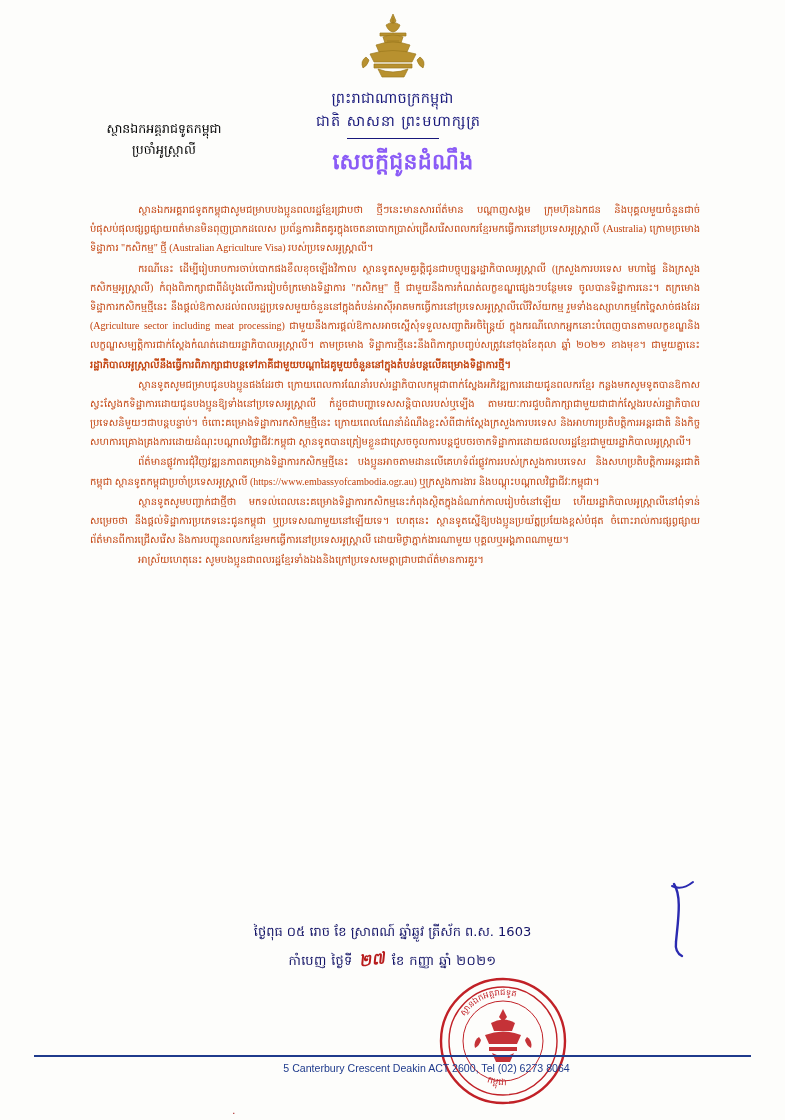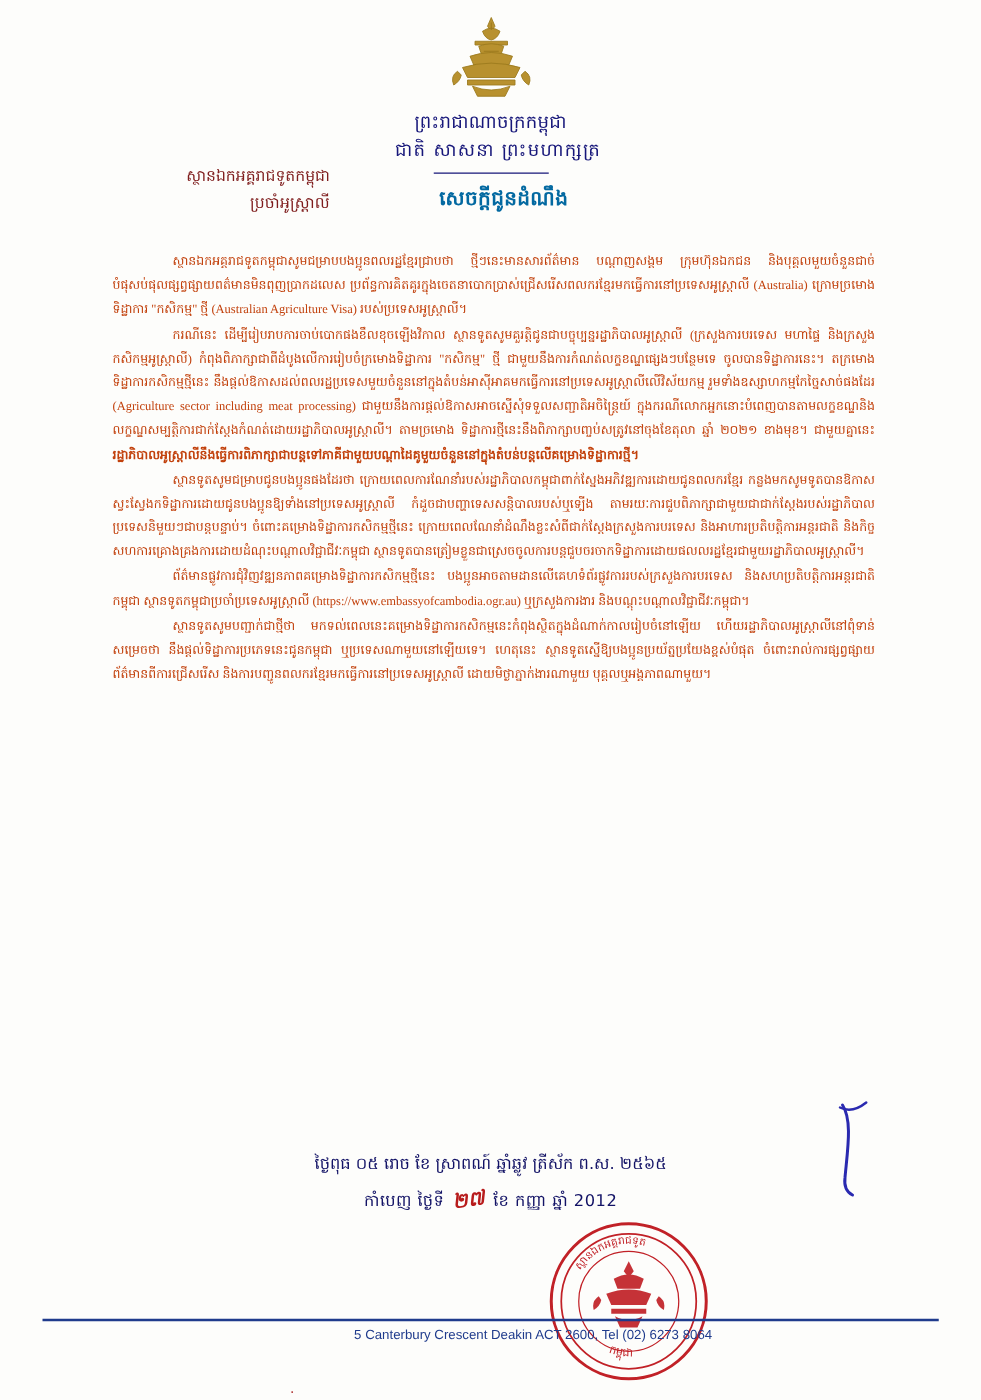--- a/index.html
+++ b/index.html
@@ -53,44 +53,43 @@
     letter-spacing: 1px;
     margin-left: 12px;
   }
   .divider-short {
     width: 92px;
     height: 1px;
     background: #17177a;
     margin: 5px auto 9px auto;
   }
   .doc-title {
-    font-size: 16px;
-    color: #0369a1;
+    font-size: 22px;
+    color: #8b5cf6;
     font-weight: bold;
     letter-spacing: .3px;
     padding-left: 21px;
   }
   .doc-number {
     font-size: 11.5px;
     color: #17177a;
     margin-top: 3px;
     letter-spacing: 2px;
   }
 
   
   .embassy-block {
     position: absolute;
     top: 118px;
     left: 64px;
     width: 200px;
-    text-align: right;
-    color: #7f1d1d;
+    text-align: center;
+    color: #000000;
     font-size: 12.5px;
     line-height: 1.7;
-    margin-top: 12px;
   }
   .embassy-block .l2 { letter-spacing: .2px; }
 
   
   .body-text {
     position: absolute;
     top: 200px;
     left: 90px;
     width: 610px;
     font-size: 10px;
@@ -216,35 +215,36 @@
     <div class="l1">ស្ថានឯកអគ្គរាជទូតកម្ពុជា</div>
     <div class="l2">ប្រចាំអូស្ត្រាលី</div>
   </div>
 
   <div class="body-text">
     <p>ស្ថានឯកអគ្គរាជទូតកម្ពុជាសូមជម្រាបបងប្អូនពលរដ្ឋខ្មែរជ្រាបថា ថ្មីៗនេះមានសារព័ត៌មាន បណ្ដាញសង្គម ក្រុមហ៊ុនឯកជន និងបុគ្គលមួយចំនួនជាច់បំផុសប់ផុលផ្សព្វផ្សាយពត៌មានមិនពុញប្រាកដលេស ប្រព័ន្ធការគិតគូរក្នុងចេតនាបោកប្រាស់ជ្រើសរើសពលករខ្មែរមកធ្វើការនៅប្រទេសអូស្ត្រាលី (Australia) ក្រោមច្រមោងទិដ្ឋាការ "កសិកម្ម" ថ្មី (Australian Agriculture Visa) របស់ប្រទេសអូស្ត្រាលី។</p>
     <p><span>ករណីនេះ ដើម្បីរៀបរាបការចាប់បោកផងខឹលខុចឡើងវិកាល ស្ថានទូតសូមគួរត្តិជូនជាបច្ចុប្បន្នរដ្ឋាភិបាលអូស្ត្រាលី (ក្រសួងការបរទេស មហាផ្ទៃ និងក្រសួងកសិកម្មអូស្ត្រាលី) កំពុងពិភាក្សាជាពីដំបូងលើការរៀបចំក្រមោងទិដ្ឋាការ "កសិកម្ម" ថ្មី ជាមួយនឹងការកំណត់លក្ខខណ្ឌផ្សេងៗបន្ថែមទេ ចូលបានទិដ្ឋាការនេះ។ តក្រមោងទិដ្ឋាការកសិកម្មថ្មីនេះ នឹងផ្ដល់ឱកាសដល់ពលរដ្ឋប្រទេសមួយចំនួននៅក្នុងតំបន់អាស៊ីអាគមកធ្វើការនៅប្រទេសអូស្ត្រាលីលើវិស័យកម្ម រួមទាំងឧស្សាហកម្មកែច្នៃសាច់ផងដែរ (Agriculture sector including meat processing) ជាមួយនឹងការផ្ដល់ឱកាសអាចស្នើសុំទទួលសញ្ជាតិអចិន្ត្រៃយ៍ ក្នុងករណីលោកអ្នកនោះបំពេញបានតាមលក្ខខណ្ឌនិងលក្ខណ្ឌសម្បត្តិការជាក់ស្ដែងកំណត់ដោយរដ្ឋាភិបាលអូស្ត្រាលី។ តាមច្រមោង ទិដ្ឋាការថ្មីនេះនឹងពិភាក្សាបញ្ចប់សត្រូវនៅចុងខែតុលា ឆ្នាំ ២០២១ ខាងមុខ។ ជាមួយគ្នានេះ</span> <span class="bold">រដ្ឋាភិបាលអូស្ត្រាលីនឹងធ្វើការពិភាក្សាជាបន្តទៅភាគីជាមួយបណ្ដាដៃគូមួយចំនួននៅក្នុងតំបន់បន្តលើគម្រោងទិដ្ឋាការថ្មី។</span></p>
     <p>ស្ថានទូតសូមជម្រាបជូនបងប្អូនផងដែរថា ក្រោយពេលការណែនាំរបស់រដ្ឋាភិបាលកម្ពុជាពាក់ស្នែងអភិវឌ្ឍការដោយជូនពលករខ្មែរ កន្លងមកសូមទូតបានឱកាសស្វះស្វែងកទិដ្ឋាការដោយជូនបងប្អូនឱ្យទាំងនៅប្រទេសអូស្ត្រាលី កំដួចជាបញ្ហាទេសសន្ដិបាលរបស់ឬទ្បើង តាមរយៈការជួបពិភាក្សាជាមួយជាជាក់ស្ដែងរបស់រដ្ឋាភិបាលប្រទេសនិមួយៗជាបន្តបន្ទាប់។ ចំពោះគម្រោងទិដ្ឋាការកសិកម្មថ្មីនេះ ក្រោយពេលណែនាំដំណឹងខ្លះសំពីជាក់ស្ដែងក្រសួងការបរទេស និងអាហារប្រតិបត្តិការអន្តរជាតិ និងកិច្ចសហការគ្រោងគ្រងការដោយដំណុះបណ្ដាលវិជ្ជាជីវៈកម្ពុជា ស្ថានទូតបានត្រៀមខ្លួនជាស្រេចចូលការបន្តជួបចរចាកទិដ្ឋាការដោយផលលរដ្ឋខ្មែរជាមួយរដ្ឋាភិបាលអូស្ត្រាលី។</p>
     <p>ព័ត៌មានផ្លូវការជុំវិញវឌ្ឍនភាពគម្រោងទិដ្ឋាការកសិកម្មថ្មីនេះ បងប្អូនអាចតាមដានលើគេហទំព័រផ្លូវការរបស់ក្រសួងការបរទេស និងសហប្រតិបត្តិការអន្តរជាតិកម្ពុជា ស្ថានទូតកម្ពុជាប្រចាំប្រទេសអូស្ត្រាលី (https://www.embassyofcambodia.ogr.au) ឬក្រសួងការងារ និងបណ្ដុះបណ្ដាលវិជ្ជាជីវៈកម្ពុជា។</p>
     <p>ស្ថានទូតសូមបញ្ជាក់ជាថ្មីថា មកទល់ពេលនេះគម្រោងទិដ្ឋាការកសិកម្មនេះកំពុងស្ថិតក្នុងដំណាក់កាលរៀបចំនៅឡើយ ហើយរដ្ឋាភិបាលអូស្ត្រាលីនៅពុំទាន់សម្រេចថា នឹងផ្ដល់ទិដ្ឋាការប្រភេទនេះជូនកម្ពុជា ឬប្រទេសណាមួយនៅឡើយទេ។ ហេតុនេះ ស្ថានទូតស្នើឱ្យបងប្អូនប្រយ័ត្នប្រយែងខ្ពស់បំផុត ចំពោះរាល់ការផ្សព្វផ្សាយព័ត៌មានពីការជ្រើសរើស និងការបញ្ជូនពលករខ្មែរមកធ្វើការនៅប្រទេសអូស្ត្រាលី ដោយមិថ្ងាភ្នាក់ងារណាមួយ បុគ្គលឬអង្គភាពណាមួយ។</p>
+    <p>អាស្រ័យហេតុនេះ សូមបងប្អូនជាពលរដ្ឋខ្មែរទាំងឯងនិងក្រៅប្រទេសមេត្តាជ្រាបជាព័ត៌មានការគួរ។</p>
   </div>
 
   <div class="signature-stroke">
     <svg width="60" height="80" viewBox="0 0 60 80" aria-hidden="true">
       <path d="M14 4 C22 16, 18 40, 16 62 C15 70, 18 74, 22 76" stroke="#2a2ab0" stroke-width="2.4" fill="none" stroke-linecap="round"></path>
       <path d="M12 6 C20 10, 28 6, 33 2" stroke="#2a2ab0" stroke-width="2" fill="none" stroke-linecap="round"></path>
     </svg>
   </div>
 
   <div class="date-block">
-    <div class="line1">ថ្ងៃពុធ ០៥ រោច ខែ ស្រាពណ៍ ឆ្នាំឆ្លូវ ត្រីស័ក ព.ស. ២៥៦៥</div>
+    <div class="line1">ថ្ងៃពុធ ០៥ រោច ខែ ស្រាពណ៍ ឆ្នាំឆ្លូវ ត្រីស័ក ព.ស. 1603</div>
     <div class="line2">
       <span>កាំបេញ ថ្ងៃទី</span>
       <span class="handwritten-num">២៧</span>
-      <span>ខែ កញ្ញា ឆ្នាំ 2012</span>
+      <span>ខែ កញ្ញា ឆ្នាំ ២០២១</span>
     </div>
   </div>
 
   <div class="seal">
     <svg width="132" height="132" viewBox="0 0 132 132" aria-hidden="true">
       <circle cx="66" cy="66" r="62" fill="none" stroke="#c12127" stroke-width="2.4"></circle>
       <circle cx="66" cy="66" r="54" fill="none" stroke="#c12127" stroke-width="1.4"></circle>
       <circle cx="66" cy="66" r="40" fill="none" stroke="#c12127" stroke-width="1"></circle>
       <g fill="#c12127" opacity="0.92">
         <path d="M66 34 l4 8 -4 5 -4-5z"></path>

